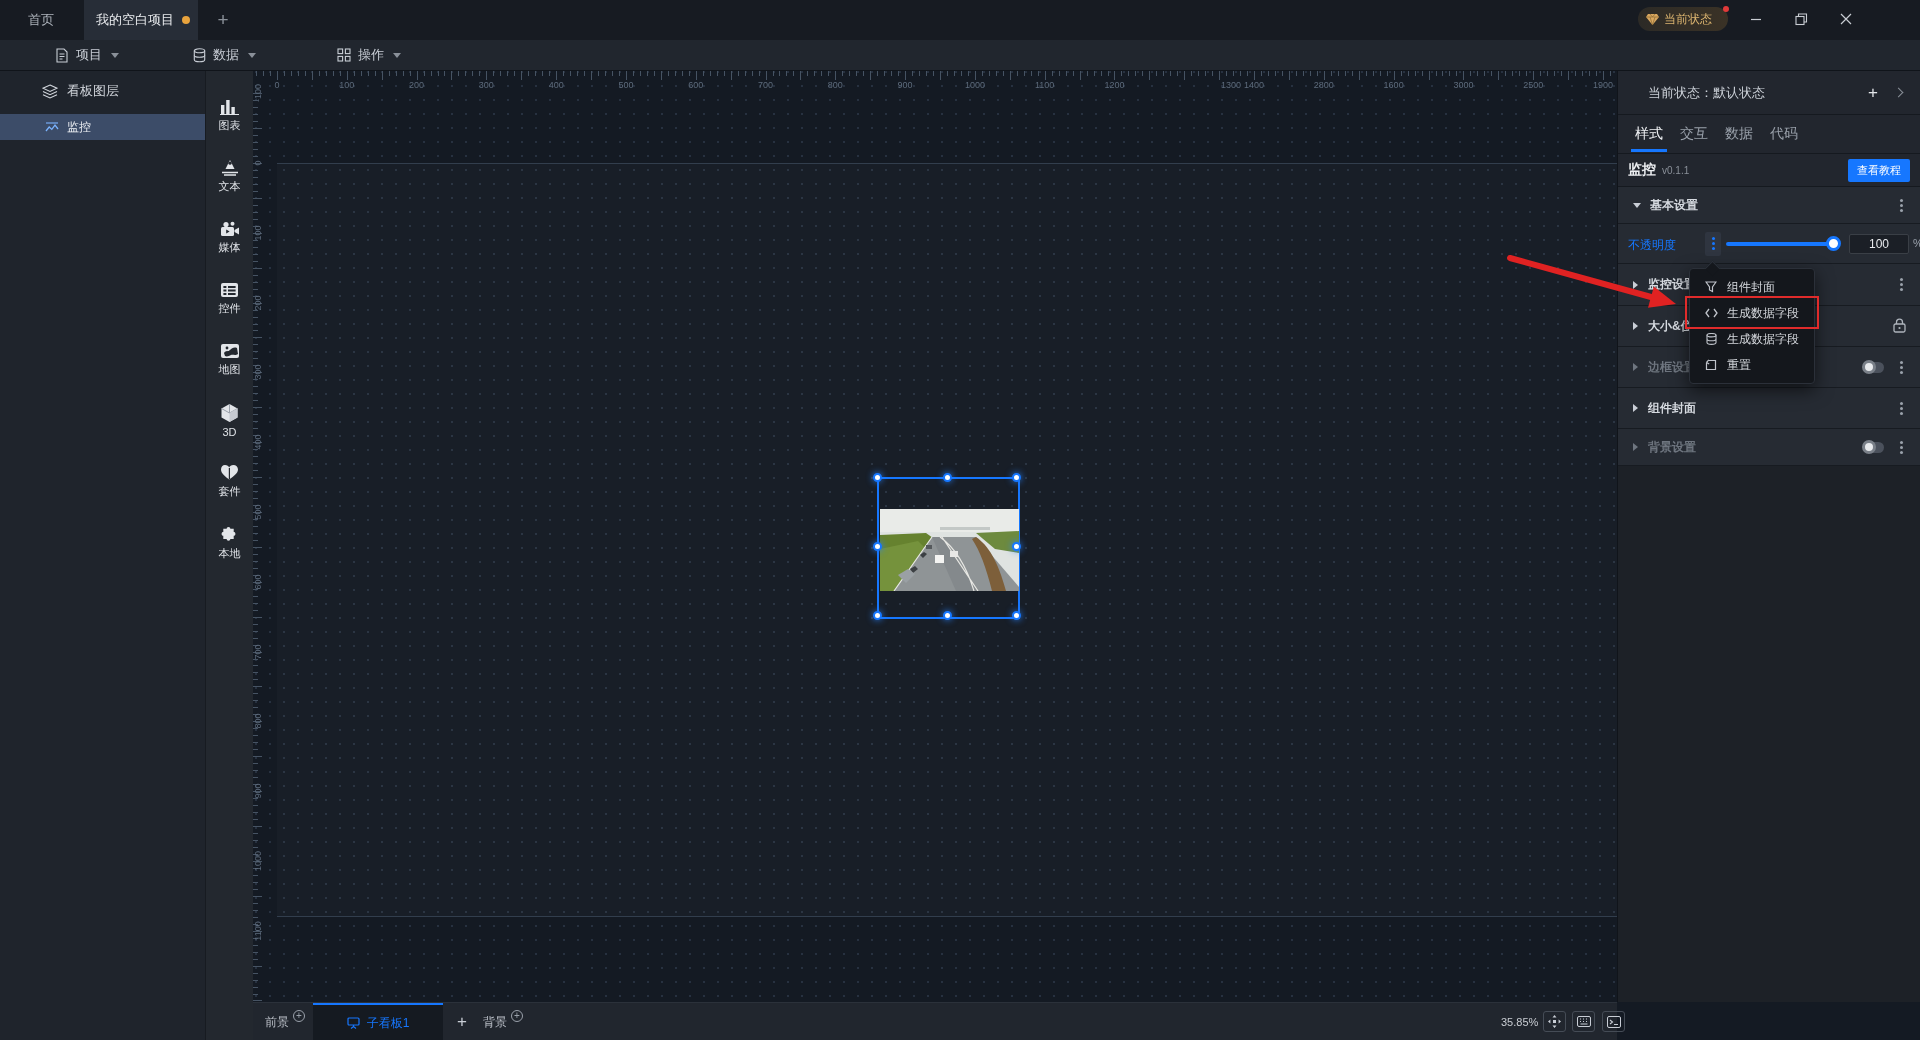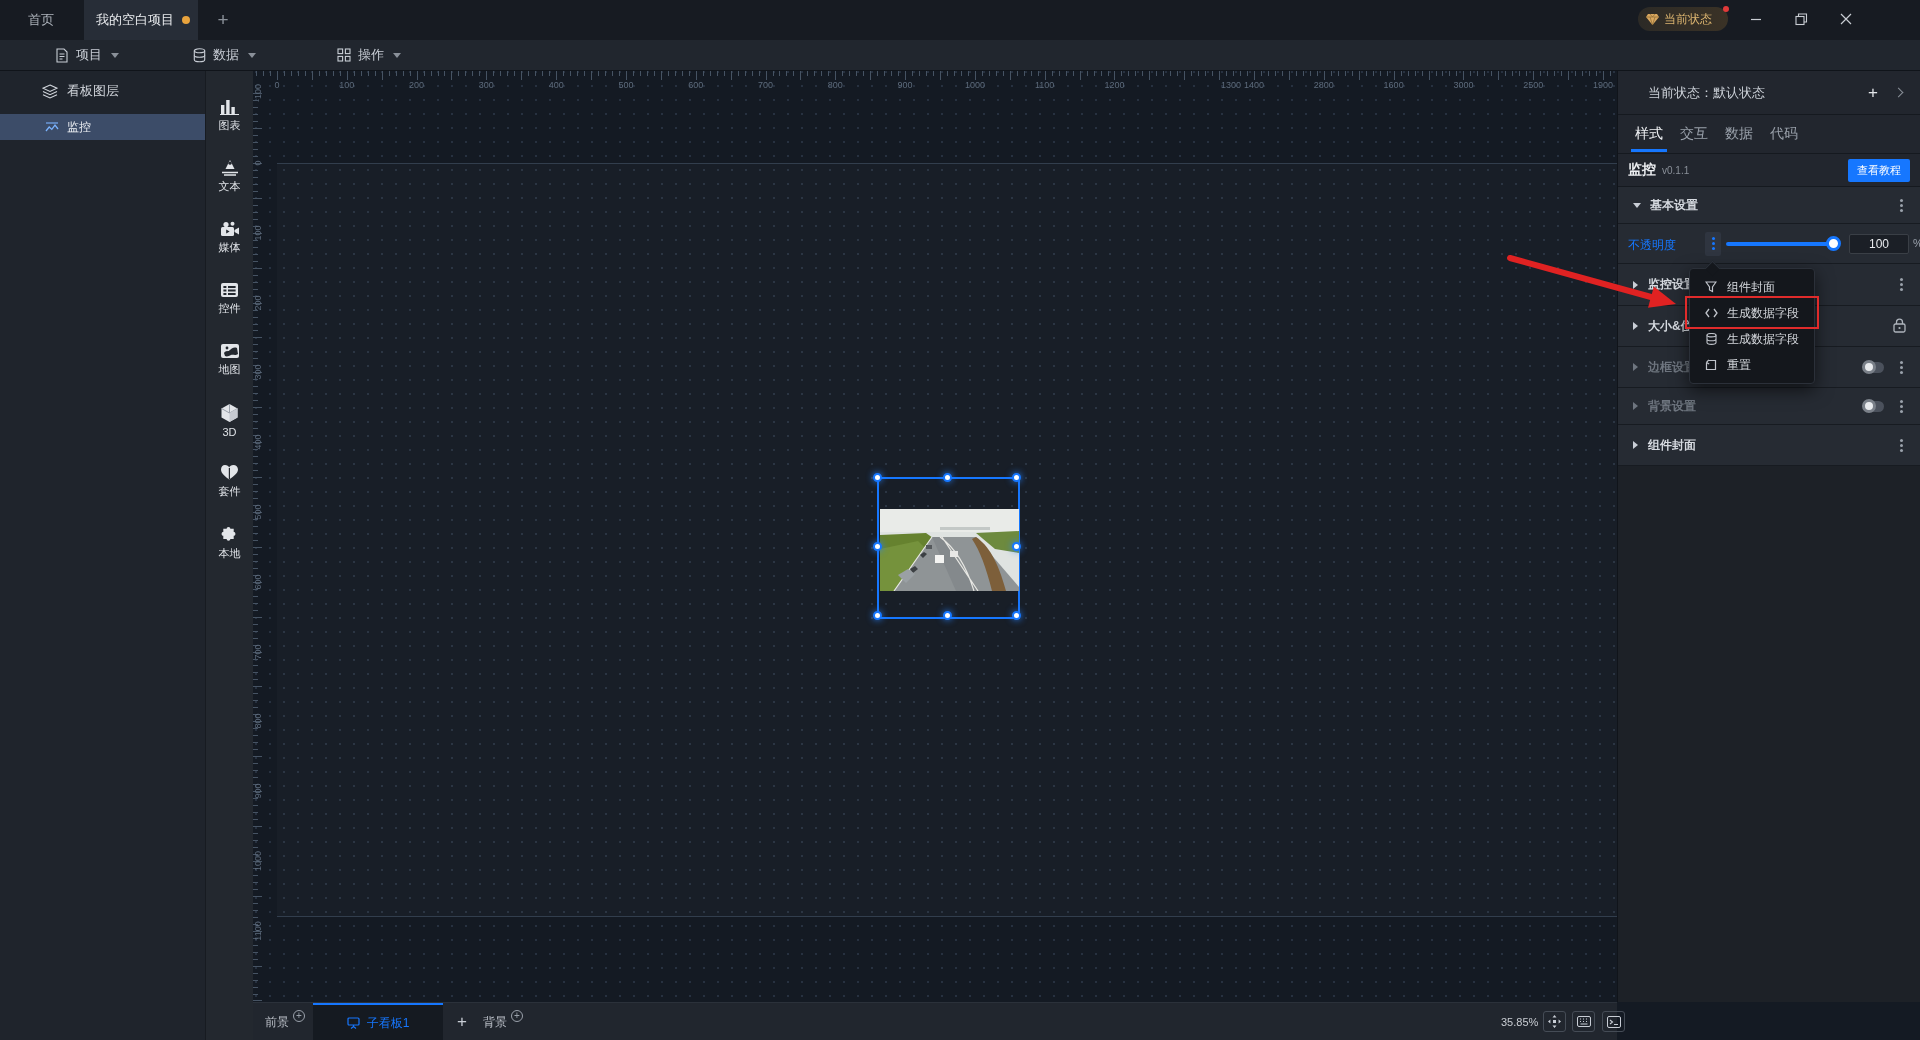--- a/index.html
+++ b/index.html
@@ -802,29 +802,29 @@
             <circle cx="6.5" cy="10" r="1.1" fill="#aeb4bc"></circle>
           </svg>
       </span>
     </div>
     <div class="section s-41">
       <i class="caret-right dim"></i>
       <span class="sec-title dim">边框设置</span>
       <span class="toggle"></span>
       <i class="kebab"></i>
     </div>
+    <div class="section s-41">
+      <i class="caret-right"></i>
+      <span class="sec-title">组件封面</span>
+      <i class="kebab"></i>
+    </div>
     <div class="section s-38">
       <i class="caret-right dim"></i>
       <span class="sec-title dim">背景设置</span>
       <span class="toggle"></span>
-      <i class="kebab"></i>
-    </div>
-    <div class="section s-41">
-      <i class="caret-right"></i>
-      <span class="sec-title">组件封面</span>
       <i class="kebab"></i>
     </div>
     <div class="p-rest"></div>
   </div>
 
 
   <div class="popup">
     <div class="pm-item">
       <span class="pm-ico">
         <svg width="12" height="12" viewBox="0 0 12 12">

